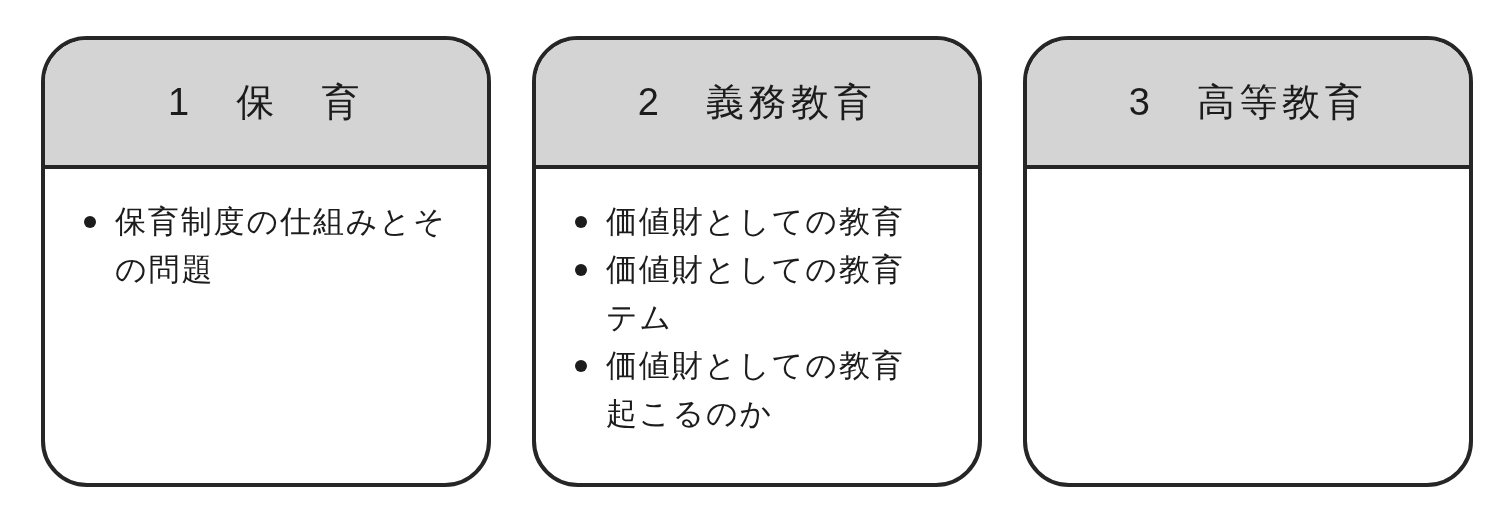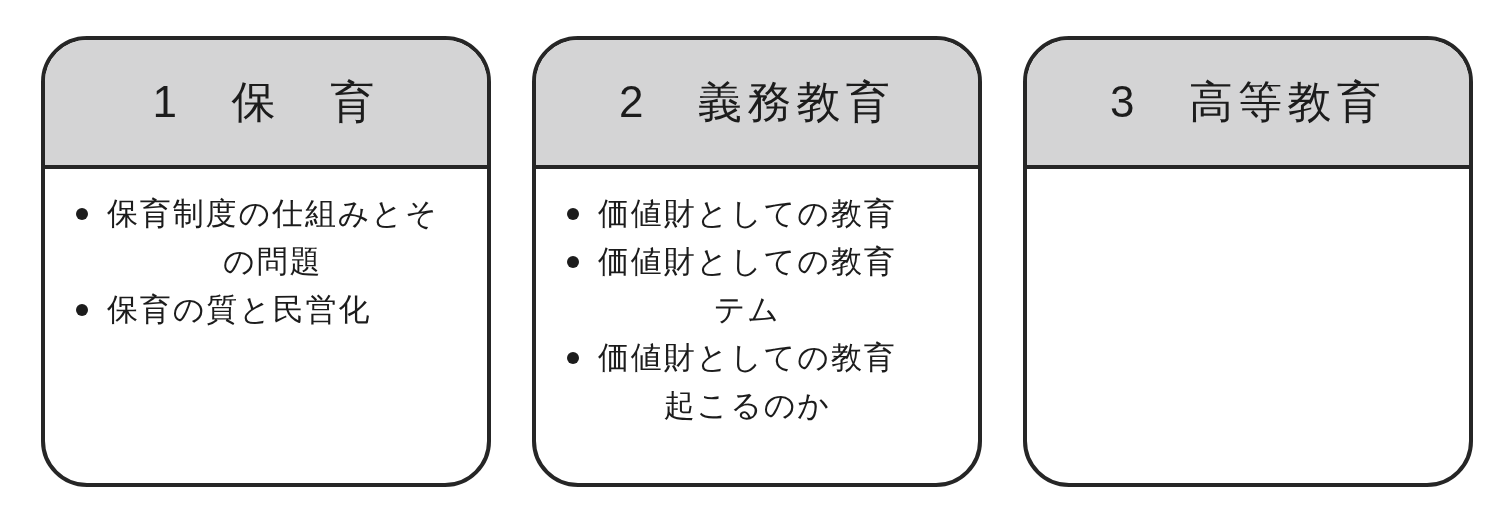--- a/index.html
+++ b/index.html
@@ -29,34 +29,33 @@
   }
   .card-header {
     height: 129px;
     flex: none;
     box-sizing: border-box;
     background: #d4d4d5;
     border-bottom: 4px solid #262626;
     display: flex;
     align-items: center;
     justify-content: center;
-    font-size: 44px;
+    font-size: 38px;
     letter-spacing: 0.12em;
     color: #1c1c1c;
     white-space: pre;
   }
   .card-body {
     flex: 1 1 auto;
     padding: 21px 20px 0 31px;
   }
   .bullet-list {
     list-style: none;
-    margin: 0;
+    margin: 8px;
     padding: 0;
-    text-align: center;
   }
   .bullet-item {
     display: flex;
     align-items: flex-start;
   }
   .bullet-dot {
     flex: none;
     width: 12px;
     height: 12px;
     border-radius: 50%;
@@ -79,24 +78,20 @@
 
   <div class="card">
     <div class="card-header">1　保　育</div>
     <div class="card-body">
       <ul class="bullet-list">
         <li class="bullet-item">
           <span class="bullet-dot"></span>
           <span class="bullet-text">保育制度の仕組みとそ
 の問題</span>
         </li>
-        <li class="bullet-item">
-          <span class="bullet-dot"></span>
-          <span class="bullet-text">保育の質と民営化</span>
-        </li>
       </ul>
     </div>
   </div>
 
   <div class="card">
     <div class="card-header">2　義務教育</div>
     <div class="card-body">
       <ul class="bullet-list">
         <li class="bullet-item">
           <span class="bullet-dot"></span>

